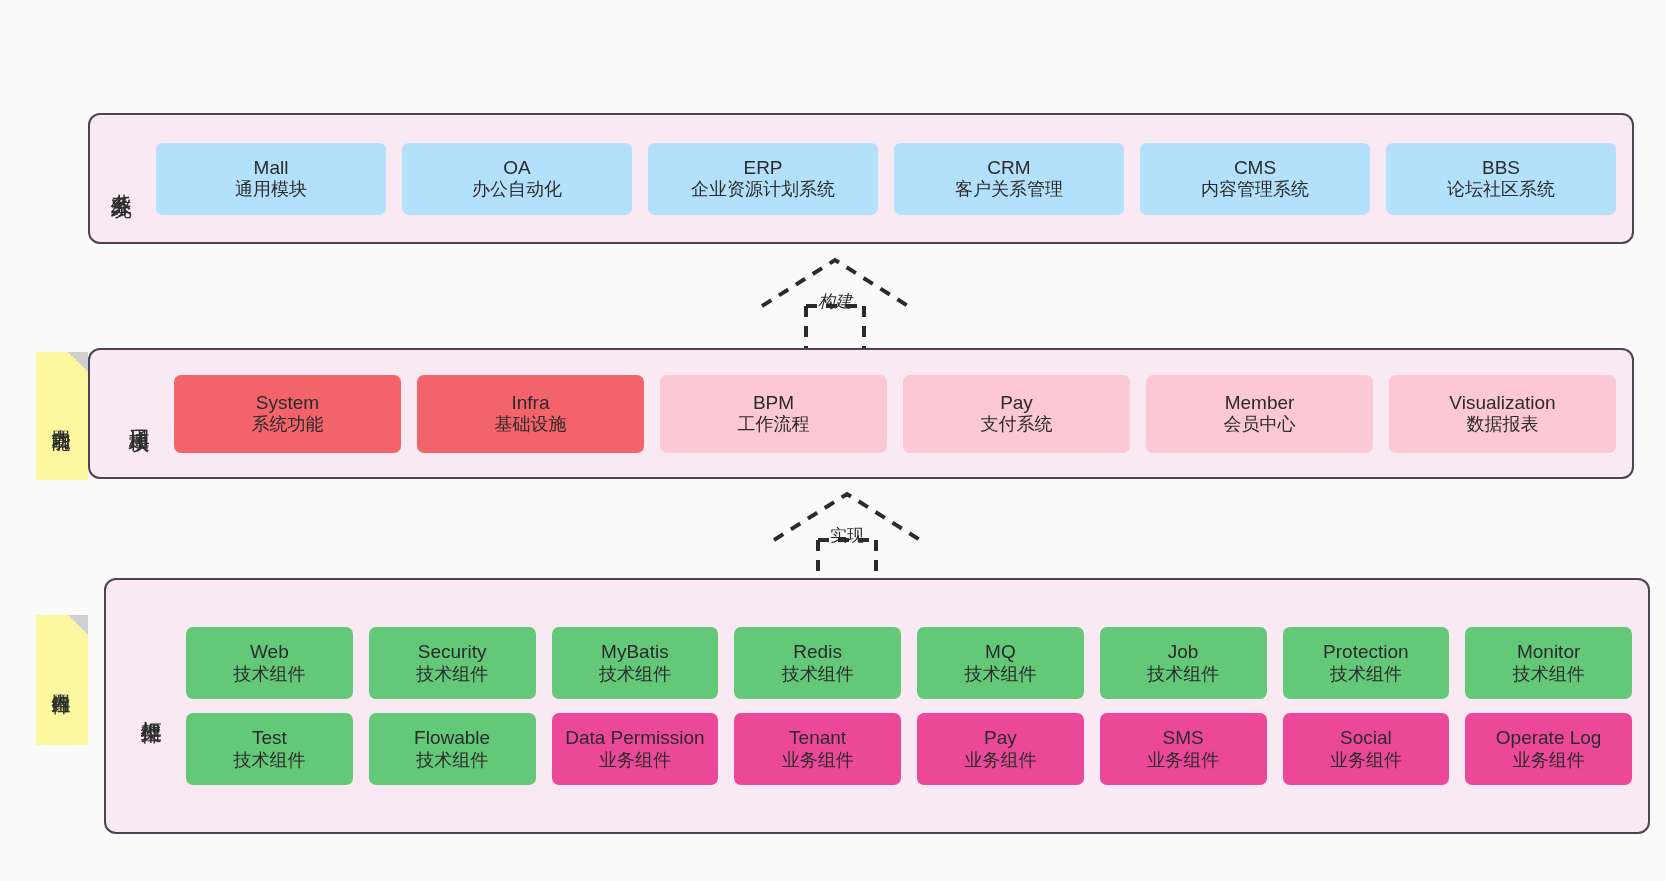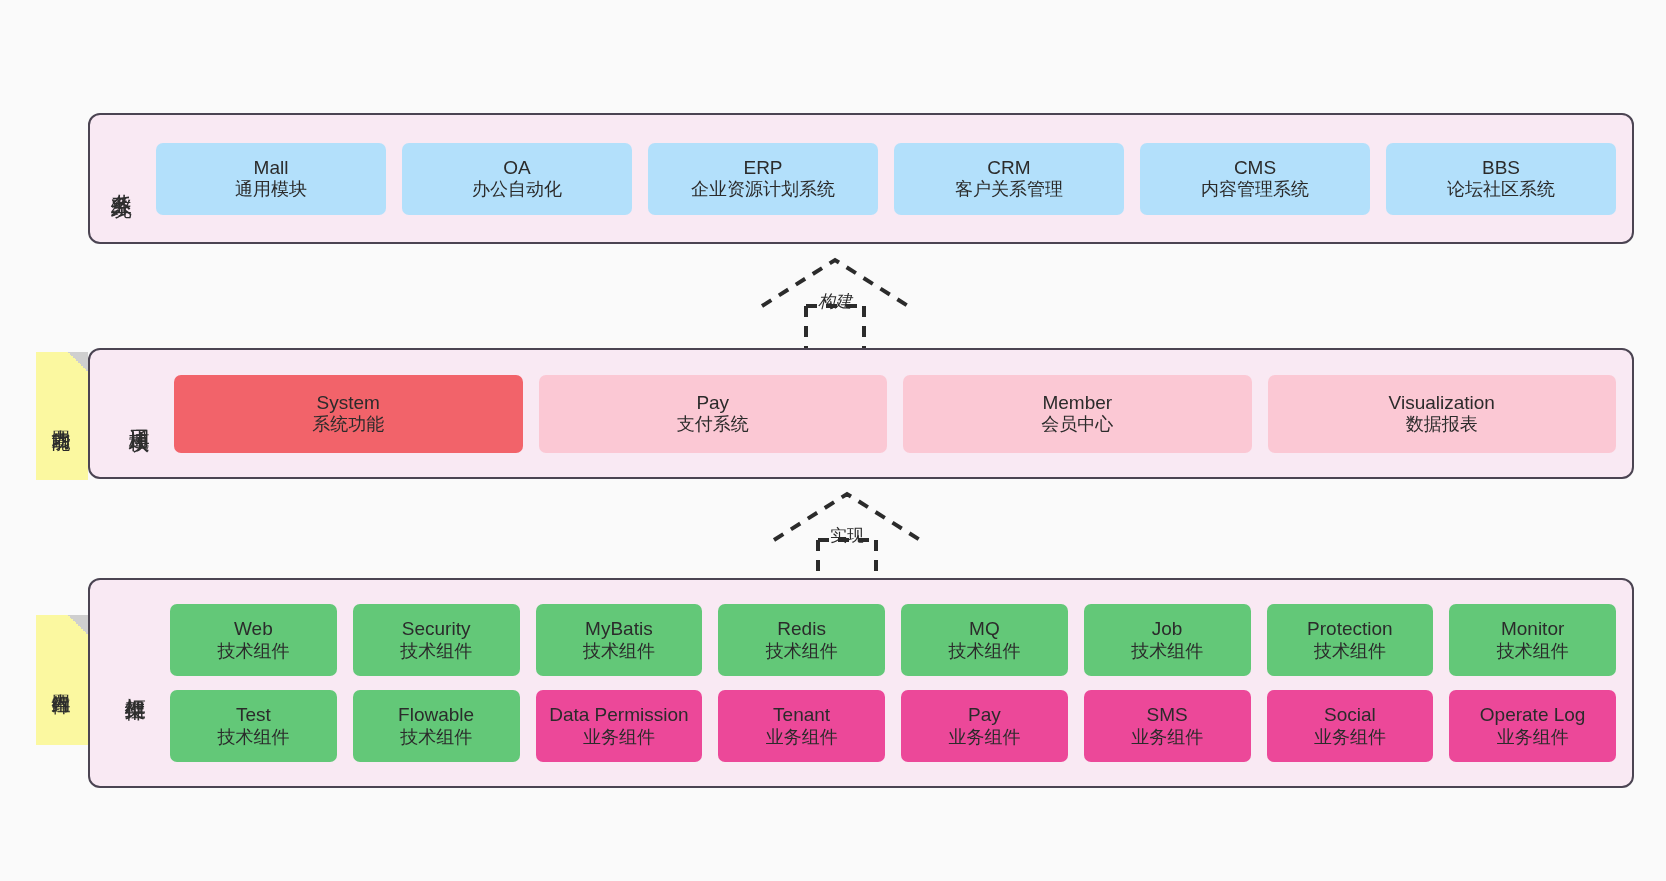--- a/index.html
+++ b/index.html
@@ -81,21 +81,21 @@
   
   .c-blue       { background: #b3e0fb; }
   .c-red        { background: #f2636a; }
   .c-pink       { background: #fbc8d4; }
   .c-green      { background: #63c878; }
   .c-lightgreen { background: #ec4899; }
 
   
   #layer-business { left: 88px;  top: 113px; width: 1546px; height: 131px; }
   #layer-common   { left: 88px;  top: 348px; width: 1546px; height: 131px; padding-left: 18px; }
-  #layer-frame    { left: 88px;  top: 578px; width: 1546px; height: 210px; padding-left: 14px; }
+  #layer-frame    { left: 104px;  top: 578px; width: 1546px; height: 256px; padding-left: 14px; }
 
   #layer-business .node { height: 72px; }
   #layer-common   .node { height: 78px; }
   #layer-frame    .node { height: 72px; }
 
   
   .note {
     position: absolute;
     box-sizing: border-box;
     background: #fbf8a0;
@@ -196,20 +196,28 @@
   </div>
 
   <div class="layer" id="layer-common">
     <div class="layer-label">通用模块</div>
     <div class="layer-body">
       <div class="row">
         <div class="node c-red">
           <span class="title">System</span>
           <span class="sub">系统功能</span>
         </div>
+        <div class="node c-red">
+          <span class="title">Infra</span>
+          <span class="sub">基础设施</span>
+        </div>
+        <div class="node c-pink">
+          <span class="title">BPM</span>
+          <span class="sub">工作流程</span>
+        </div>
         <div class="node c-pink">
           <span class="title">Pay</span>
           <span class="sub">支付系统</span>
         </div>
         <div class="node c-pink">
           <span class="title">Member</span>
           <span class="sub">会员中心</span>
         </div>
         <div class="node c-pink">
           <span class="title">Visualization</span>

